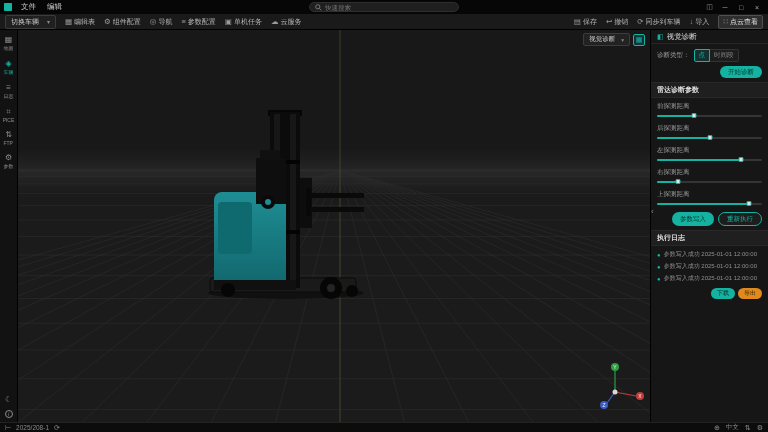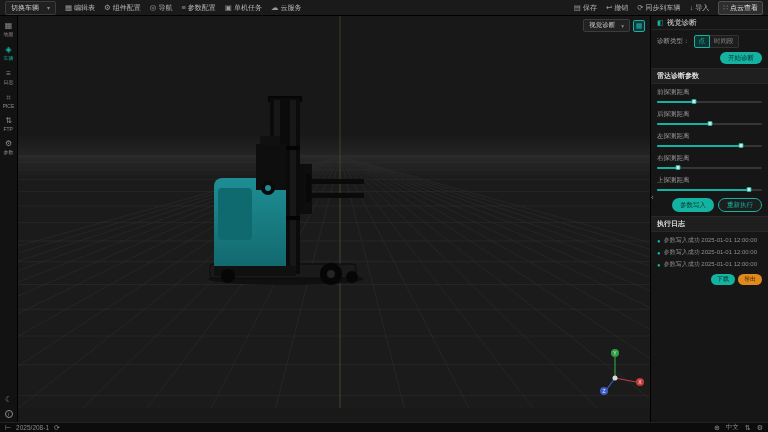--- a/index.html
+++ b/index.html
@@ -84,20 +84,38 @@
   
   .statusbar { height:10px; background:#0c0c0c; border-top:1px solid #222; display:flex; align-items:center; padding:0 5px; gap:5px; font-size:6.5px; color:#888; flex:0 0 auto; }
   .sb-right { margin-left:auto; display:flex; align-items:center; gap:6px; }
   .sb-icon { font-size:7px; color:#8a8a8a; }
 </style>
 </head>
 <body>
 
 <div class="app">
 
+  <header class="titlebar">
+    <div class="logo"></div>
+    <span class="menu-item">文件</span>
+    <span class="menu-item">编辑</span>
+    <div class="searchbox">
+      <svg width="7" height="7" viewBox="0 0 10 10">
+        <circle cx="4" cy="4" r="3" fill="none" stroke="#888" stroke-width="1.2"></circle>
+        <line x1="6.3" y1="6.3" x2="9" y2="9" stroke="#888" stroke-width="1.2"></line>
+      </svg>
+      <input type="text" placeholder="快速搜索" style="">
+    </div>
+    <div class="tb-right">
+      <span class="tb-icon">◫</span>
+      <span class="winbtn">─</span>
+      <span class="winbtn">□</span>
+      <span class="winbtn close">×</span>
+    </div>
+  </header>
 
   <div class="toolbar">
     <div class="veh-switch">
       <span>切换车辆</span>
       <span class="caret">▾</span>
     </div>
     <div class="tool-group">
       <div class="tool-item">
         <span class="ticon">▦</span>
         <span>编辑表</span>

